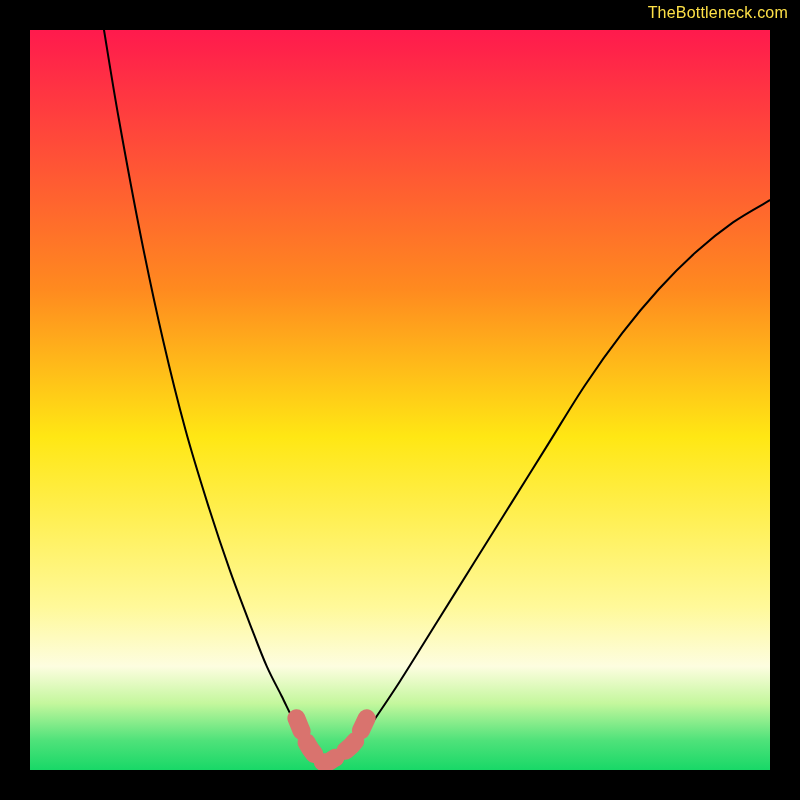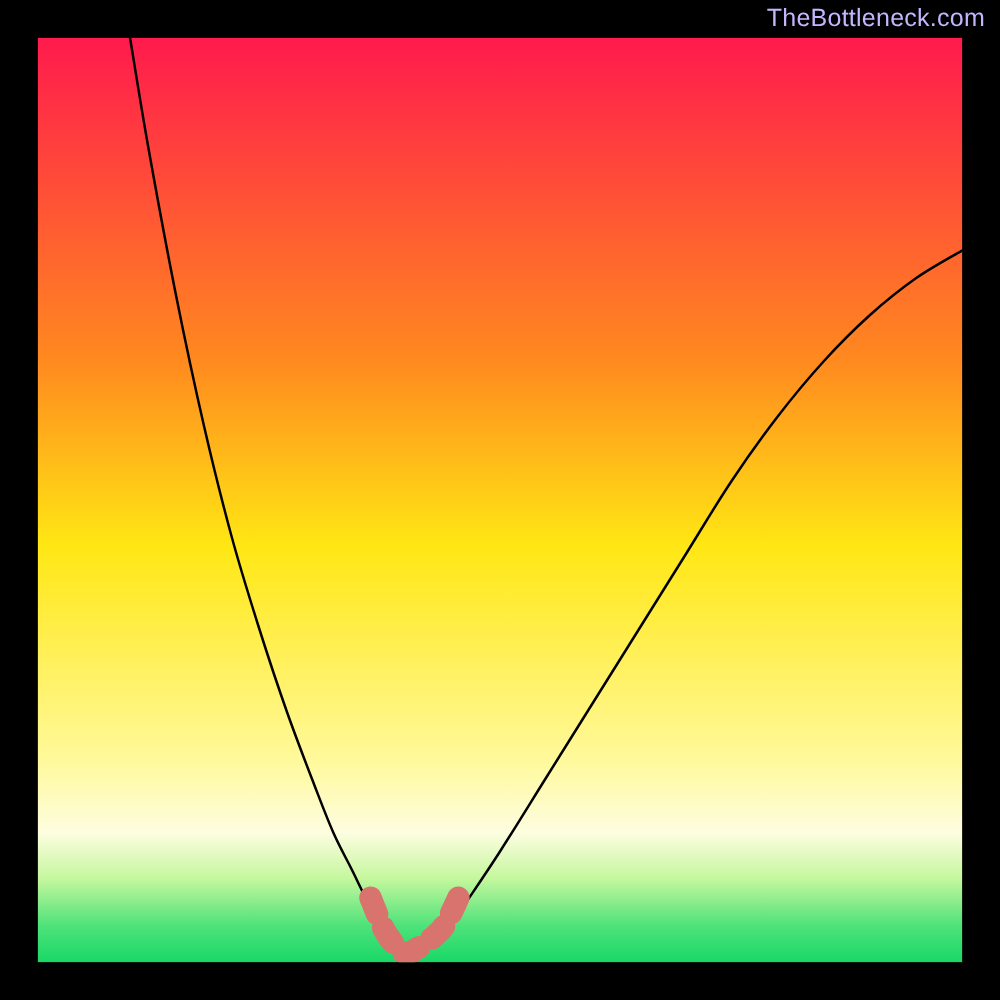--- a/index.html
+++ b/index.html
@@ -8,22 +8,22 @@
     width: 800px;
     height: 800px;
     background: #000;
     position: relative;
     font-family: Arial, Helvetica, sans-serif;
   }
   .watermark {
     position: absolute;
     top: 4px;
     right: 12px;
-    color: #c4b5fd;
-    font-size: 20px;
+    color: #fde047;
+    font-size: 16px;
     font-weight: 500;
     z-index: 10;
     letter-spacing: 0.2px;
   }
   .frame {
     position: absolute;
     left: 30px;
     top: 30px;
     width: 740px;
     height: 740px;

